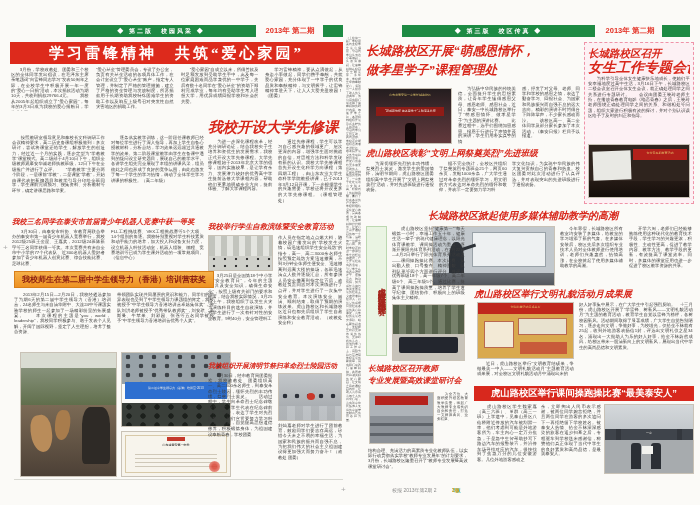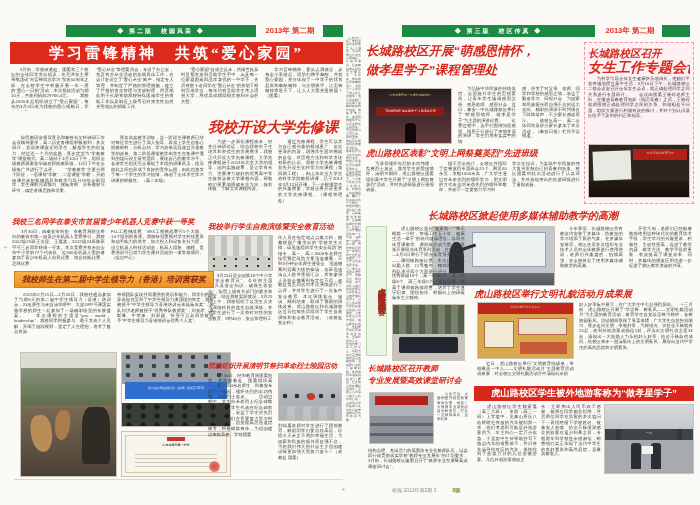--- a/index.html
+++ b/index.html
@@ -101,21 +101,21 @@
         <div style="position:absolute;left:0;top:0;right:0;height:58%;background:repeating-linear-gradient(90deg,#c2c4bd 0 6px,#e4e5e0 6px 12px);"></div>
         <div style="position:absolute;left:0;bottom:0;right:0;height:42%;background:#cfd0ca radial-gradient(circle at 5px 3px,#333 1px,transparent 1.6px);background-size:11px 7px;"></div>
       </div>
       <div class="t">　　3月25日是全国第18个中小学生“安全教育日”，今年的主题是“普及安全知识，确保生命安全”，按照上级有关部门的要求和部署，结合我校实际情况，3月25日上午，我校组织了以发生火灾为演练科目的逃生自救演练，并对学生进行了一次有针对性的安全教育。9时40分，安全管理科工</div>
     </div>
     <div class="c">
         <div class="t">作人员在指定地点点燃大料，随着校园广播发出的“学校发生火情，请迅速组织学生安全疏散”的指令，高一、高二3000余名师生按照预定疏散方案迅速撤离，不到3分钟全体师生便安全、迅速撤离到远离大楼的操场，各班迅速清点人数并逐级汇总，所有参演人员安全撤离到指定位置后，政教处负责同志对本次演练进行了点评，并对学生进行了一次集中安全教育。本次演练安全、圆满、顺利结束，取得了预期的演练效果。虎山路校区和长城路校区近日也都先后组织了学生自救演练和安全教育活动。（政教处 安全科）</div>
       </div>
   </div>
 
-  <div class="abs gold-banner" style="left:14px;top:271px;width:200px;height:17px;font-size:8px;line-height:15px;font-style:italic;">我校师生在第二届中学生领导力（香港）培训营获奖</div>
+  <div class="abs gold-banner" style="left:14px;top:271px;width:200px;height:17px;font-size:8px;line-height:15px;">我校师生在第二届中学生领导力（香港）培训营获奖</div>
   <div class="abs cols" style="left:14px;top:292px;width:200px;height:57px;gap:6px;">
     <div class="c">
         <div class="t">　　2013年2月15日—2月20日，我校经遴选参加了为期6天的第二届中学生领导力（香港）培训营，24名师生与来自清华附中、大连24中等课题实验学校的师生一起参加了一场精彩纷呈的拓展盛宴。　　本次课程的主题是“you，world，leadership”，我校同学积极参与、敢于发表个人见解，开阔了国际视野，坚定了人生理想，培养了整合资源、</div>
       </div>
     <div class="c">
         <div class="t">带领团队实现共同愿景的意识和能力。同学们的优异表现也受到了中学生领导力课题组的肯定，我校被授予“中学生领导力香港培训营卓越集体奖”，带队刘洪老师被授予“优秀带队教师奖”，刘安琪、高斯曼、牛苹果、刘彩园、张苍等五名同学被授予“中学生领导力香港培训营优秀个人奖”。</div>
       </div>
   </div>
 
   <div class="ph" style="left:20px;top:352px;width:97px;height:125px;">
@@ -266,21 +266,21 @@
     <div style="position:absolute;right:6%;top:28%;width:50%;height:26%;background:#e8e2cf;border:1px solid #b9684f;"></div>
     <div style="position:absolute;right:6%;bottom:8%;width:50%;height:22%;background:#c85a3a;"></div>
   </div>
   <div class="abs" style="left:477px;top:361px;width:97px;height:21px;overflow:hidden;">
     <div class="t">　　近日，虎山路校区举行“文明教育结硕果，争做最美一中人——文明礼貌活动月”主题教育活动成果展，对全校区文明礼貌活动月中涌现出来的</div>
   </div>
   <div class="abs" style="left:579px;top:302px;width:114px;height:80px;overflow:hidden;">
     <div class="t">好人好事集中展示，在广大学生中引起强烈反响。　　三月份，虎山路校区开展了“学雷锋、树新风——文明礼貌活动月”为主题的教育活动，教育学生自觉以雷锋为榜样，各树校园新风。活动期间取得了显著成绩，广大学生自觉告别陋习，逐步走向文明，争做好事，为校增光，仅拾金不昧就有25起，收到外地游客表扬信1封，评选出文明礼仪之星34名，涌现出一大批助人为乐的好人好事，拾金不昧蔚然成风，给校区带来一股清新向上的文明新风，展现出当代中学生的高尚品德和文明素质。</div>
   </div>
 
-  <div class="abs redbar" style="left:474px;top:386px;width:220px;height:15px;font-size:9.3px;line-height:15px;">虎山路校区学生被外地游客称为“做孝星学子”</div>
+  <div class="abs redbar" style="left:474px;top:386px;width:220px;height:15px;font-size:9.3px;line-height:15px;">虎山路校区举行课间操跑操比赛“最美泰安人”</div>
   <div class="abs" style="left:477px;top:404px;width:60px;height:72px;overflow:hidden;">
     <div class="t">　　虎山路校区学生魏家嘉（高三六班）、董群（高三一班）上学途中，见泰山景区八仙桥附近停放的汽车被刮蹭一串，他们考虑到可能是外地游客所为，车主内心一定万分焦急，于是急中生智帮助抄写下路边汽车的报警装置，并沿停车场寻找对应的汽车，很快找到了焦急万分的几位安徽游客。几位外地游客感动之</div>
   </div>
   <div class="abs" style="left:541px;top:404px;width:60px;height:72px;overflow:hidden;">
     <div class="t">余，立即掏出人民币表示感谢，被两位同学婉言拒绝，并且两位同学在游客的多次追问下一再拒绝留下学校姓名。被泰安人热情、拾金不昧深深感染的旅客在返乡扫墓之后，专程驱车到学校送来感谢信，称赞他们真正体现了当代中学生的良好素质和高尚品德，是最美泰安人。</div>
   </div>
   <div class="ph" style="left:604px;top:404px;width:90px;height:70px;">
     <div style="position:absolute;left:0;top:0;right:0;height:45%;background:linear-gradient(180deg,#d4d8db,#bfc4c8);"></div>
     <div style="position:absolute;left:0;top:36%;right:0;height:11px;background:#3f444b;color:#eee;overflow:hidden;">
       <div class="pht phw" style="margin-top:2px;">一中</div>

